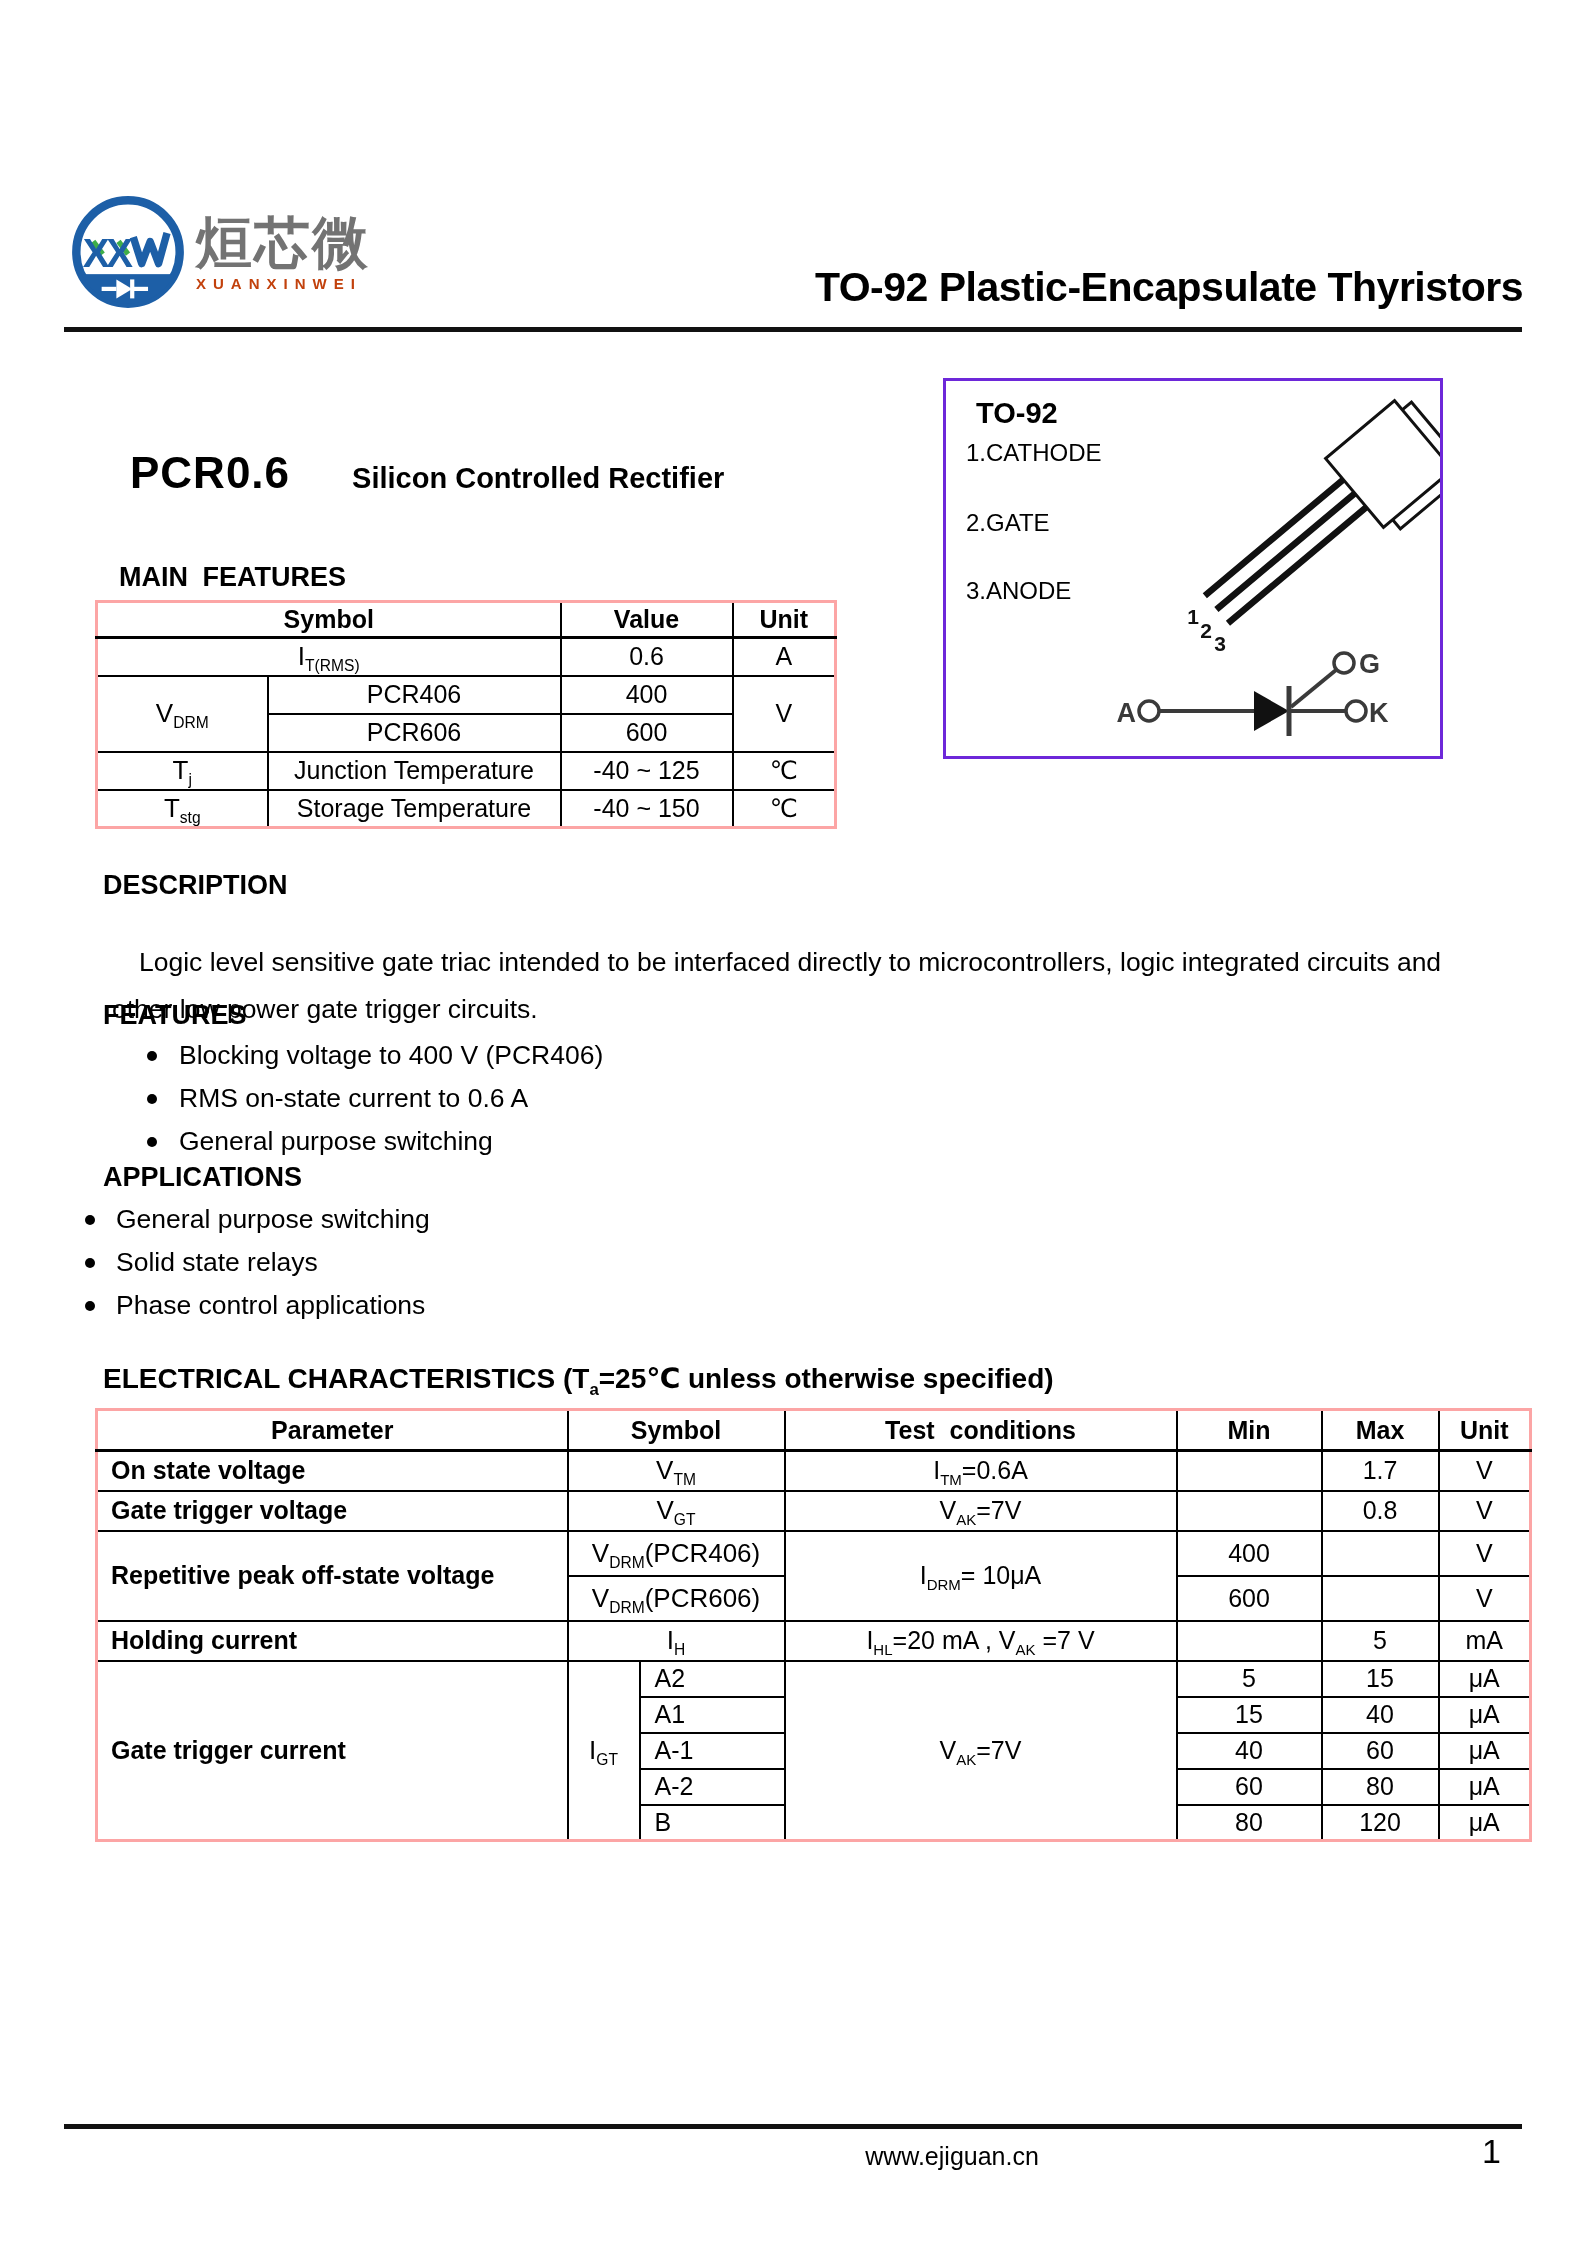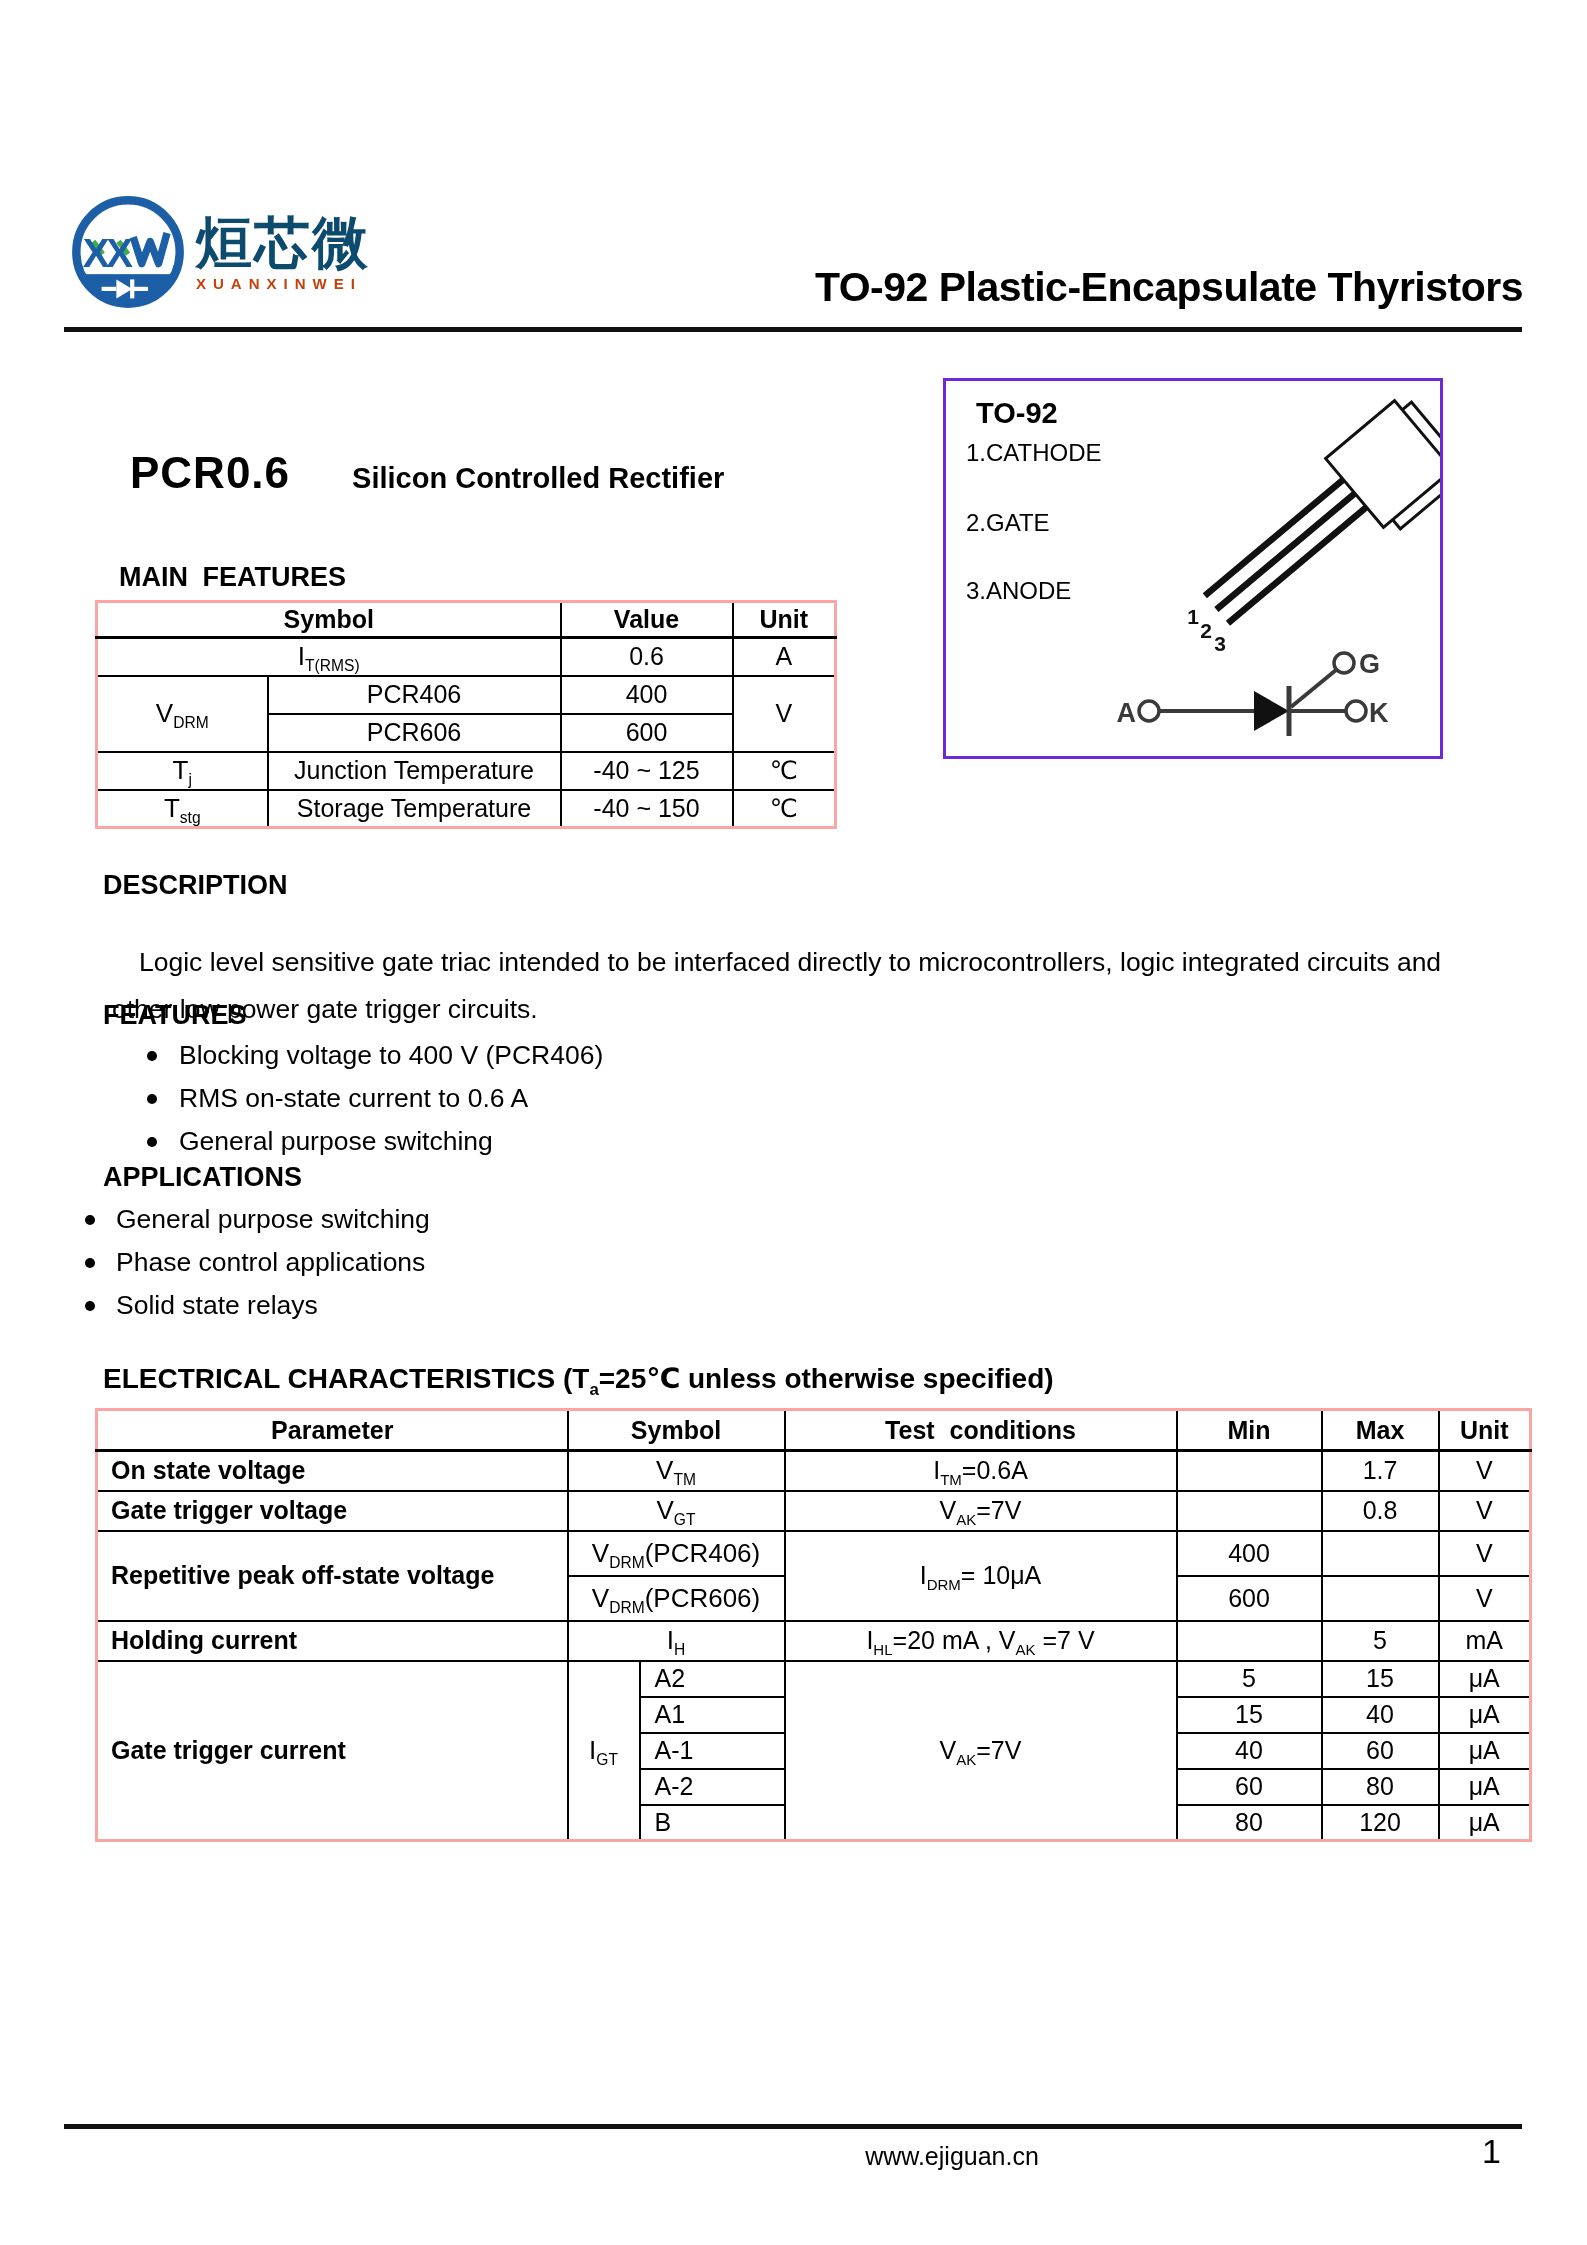--- a/index.html
+++ b/index.html
@@ -7,21 +7,21 @@
   .page {
     position:relative; width:1587px; height:2245px; background:#fff;
     font-family:"Liberation Sans","DejaVu Sans",sans-serif; color:#000; overflow:hidden;
   }
   sub { font-size:0.60em; line-height:0; }
 
   
   .logo-wrap { position:absolute; left:70px; top:194px; display:flex; align-items:center; }
   .logo-svg { width:116px; height:116px; }
   .brand-text { margin-left:10px; }
-  .brand-cn { font-size:56px; font-weight:bold; letter-spacing:2px; line-height:60px; color:#0c4a6e; }
+  .brand-cn { font-size:56px; font-weight:bold; letter-spacing:2px; line-height:60px; color:#737373; }
   .brand-en { font-size:15px; font-weight:bold; letter-spacing:7px; color:#c2410c; margin-top:2px; }
   .doc-title { position:absolute; right:64px; top:264px; font-size:41px; font-weight:bold; letter-spacing:-0.5px; }
   .header-rule { position:absolute; left:64px; top:327px; width:1458px; height:5px; background:#111; }
 
   
   .to92-box { position:absolute; left:943px; top:378px; width:500px; height:381px; border:3px solid #6d28d9; background:#fff; }
   .to92-title { position:absolute; left:30px; top:16px; font-size:29px; font-weight:bold; }
   .to92-pin { position:absolute; left:20px; font-size:24px; }
   .to92-pin.p1 { top:58px; }
   .to92-pin.p2 { top:128px; }
@@ -206,25 +206,25 @@
   </div>
 
   <div class="sec-h app-h">APPLICATIONS</div>
   <div class="blist app-list">
     <div class="bitem">
       <span class="dot"></span>
       <span>General purpose switching</span>
     </div>
     <div class="bitem">
       <span class="dot"></span>
+      <span>Solid state relays</span>
+    </div>
+    <div class="bitem">
+      <span class="dot"></span>
       <span>Phase control applications</span>
-    </div>
-    <div class="bitem">
-      <span class="dot"></span>
-      <span>Solid state relays</span>
     </div>
   </div>
 
   <div class="sec-h ec-h"><span>ELECTRICAL CHARACTERISTICS (T</span><sub>a</sub><span>=25℃ unless otherwise specified)</span></div>
 
   <table class="dtable ec-table">
     <colgroup>
       <col style="width:471px">
         <col style="width:72px">
         <col style="width:145px">

